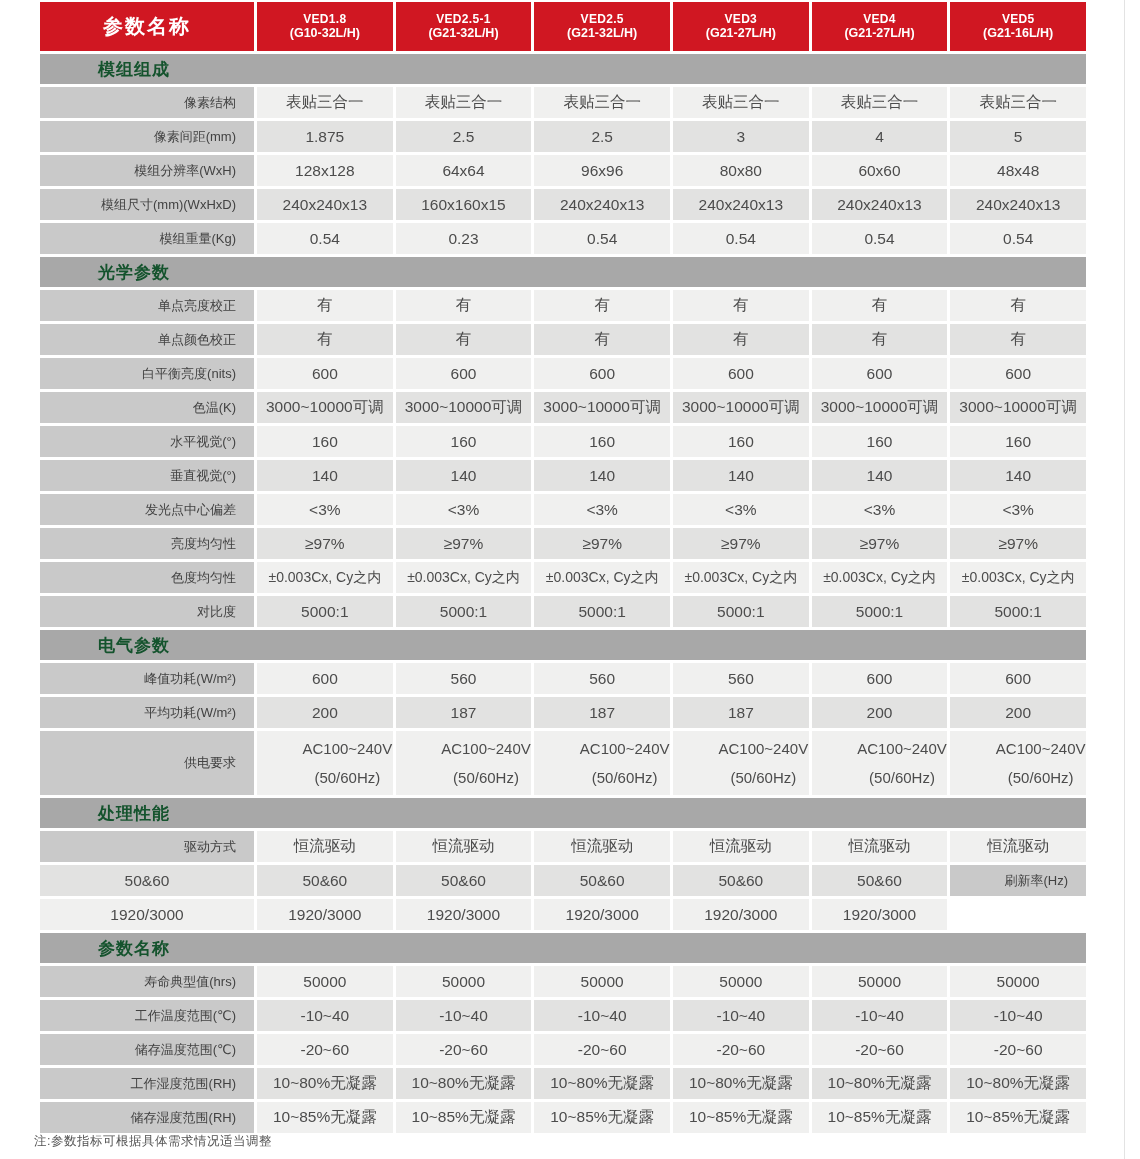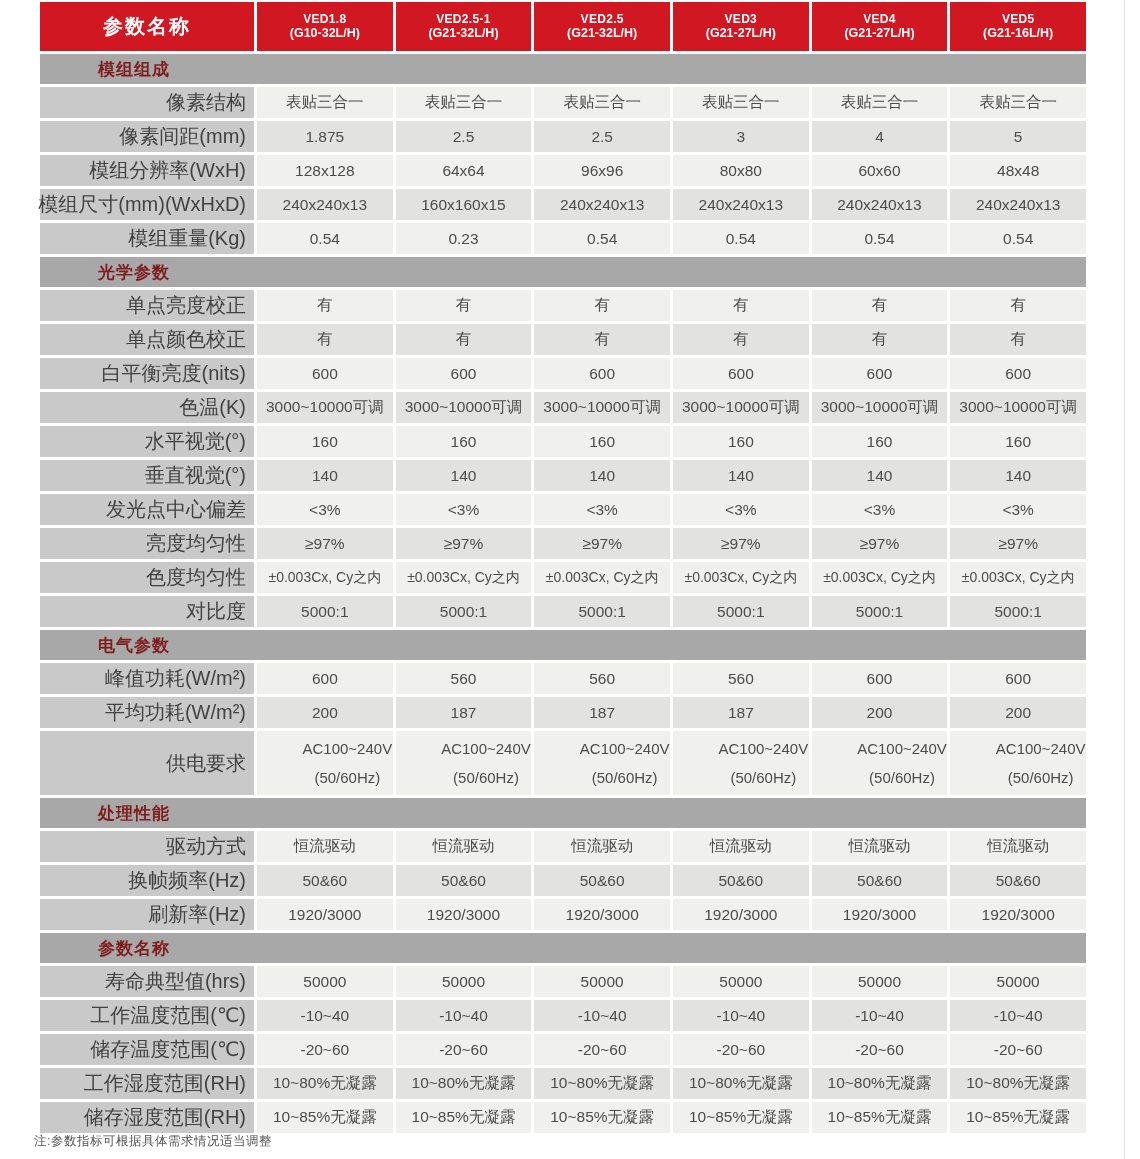--- a/index.html
+++ b/index.html
@@ -18,26 +18,26 @@
   .hdr{
     background:#d01722;color:#ffffff;height:49px;
     flex-direction:column;line-height:1.18;
   }
   .hdr .model{font-size:12px;font-weight:bold;letter-spacing:.3px;}
   .hdr .sub{font-size:12.5px;font-weight:bold;}
   .corner{font-size:20px;font-weight:bold;letter-spacing:2px;}
   .band{
     grid-column:1/-1;background:#a8a8a8;height:30px;
     display:flex;align-items:center;box-sizing:border-box;
-    padding-left:58px;font-size:17px;font-weight:bold;color:#7f1d1d;
+    padding-left:58px;font-size:17px;font-weight:bold;color:#14532d;
     letter-spacing:1px;
   }
   .lab{
-    background:#c9c9c9;justify-content:flex-end;padding-right:8px;
-    font-size:20px;color:#424242;
+    background:#c9c9c9;justify-content:flex-end;padding-right:18px;
+    font-size:13px;color:#424242;
   }
   .data{color:#4c4c4c;font-size:15.5px;}
   .light{background:#f0f0ef;}
   .dark{background:#e2e2e1;}
   .tall{height:64px;}
   .two{flex-direction:column;justify-content:center;padding-left:45px;}
   .two .ln{line-height:29px;font-size:15px;}
   .note{
     position:absolute;left:34px;top:1133px;
     font-size:12.5px;color:#535353;letter-spacing:.5px;
@@ -222,21 +222,20 @@
         <div class="ln">(50/60Hz)</div>
       </div>
       <div class="band">处理性能</div>
       <div class="cell lab">驱动方式</div>
       <div class="cell data light">恒流驱动</div>
       <div class="cell data light">恒流驱动</div>
       <div class="cell data light">恒流驱动</div>
       <div class="cell data light">恒流驱动</div>
       <div class="cell data light">恒流驱动</div>
       <div class="cell data light">恒流驱动</div>
-      <div class="cell lab">换帧频率(Hz)</div>
       <div class="cell data dark">50&amp;60</div>
       <div class="cell data dark">50&amp;60</div>
       <div class="cell data dark">50&amp;60</div>
       <div class="cell data dark">50&amp;60</div>
       <div class="cell data dark">50&amp;60</div>
       <div class="cell data dark">50&amp;60</div>
       <div class="cell lab">刷新率(Hz)</div>
       <div class="cell data light">1920/3000</div>
       <div class="cell data light">1920/3000</div>
       <div class="cell data light">1920/3000</div>

